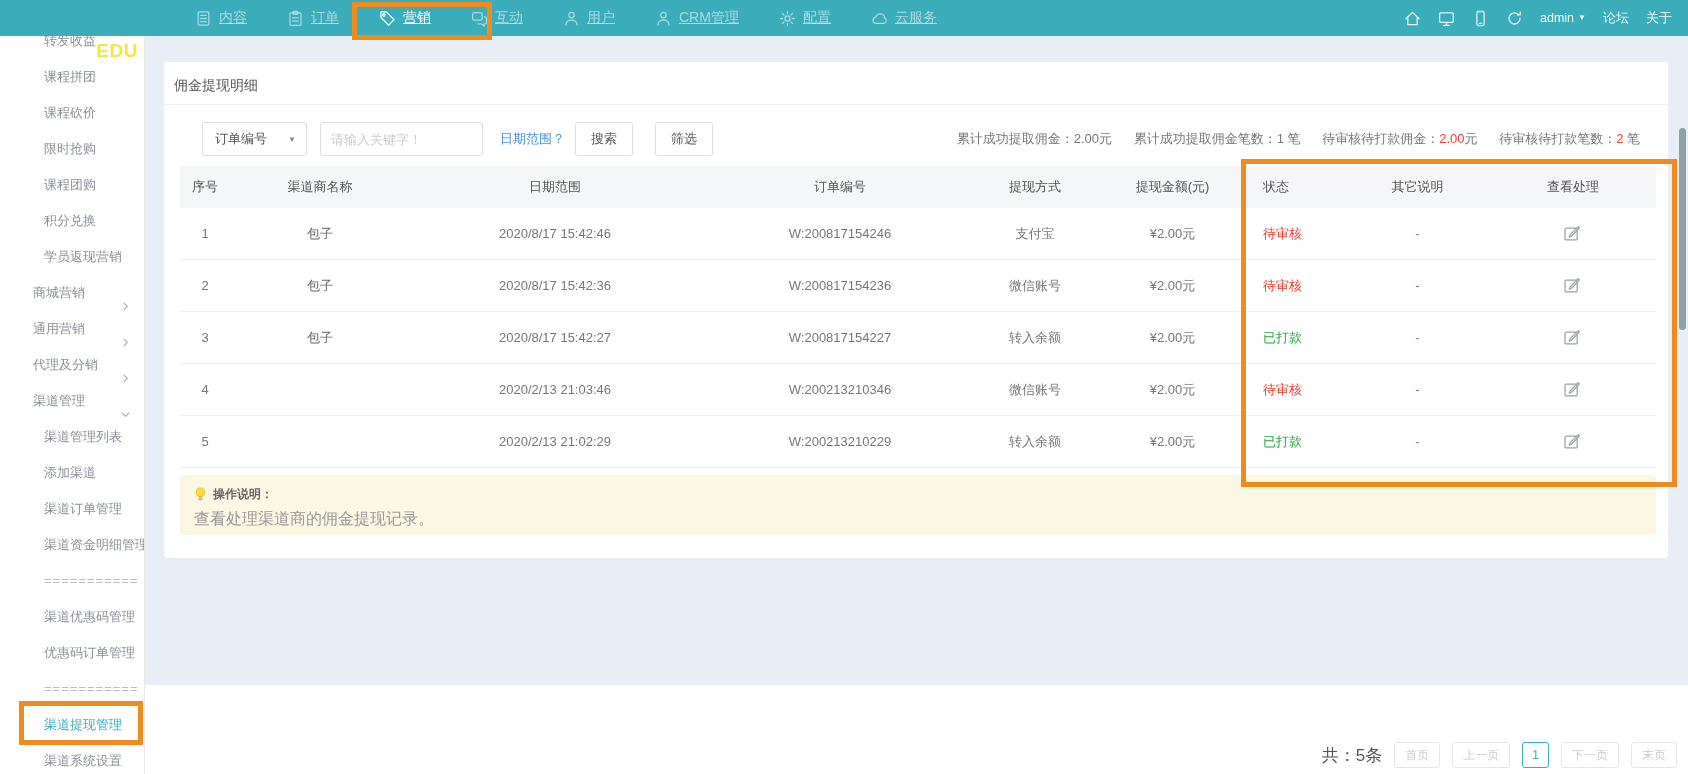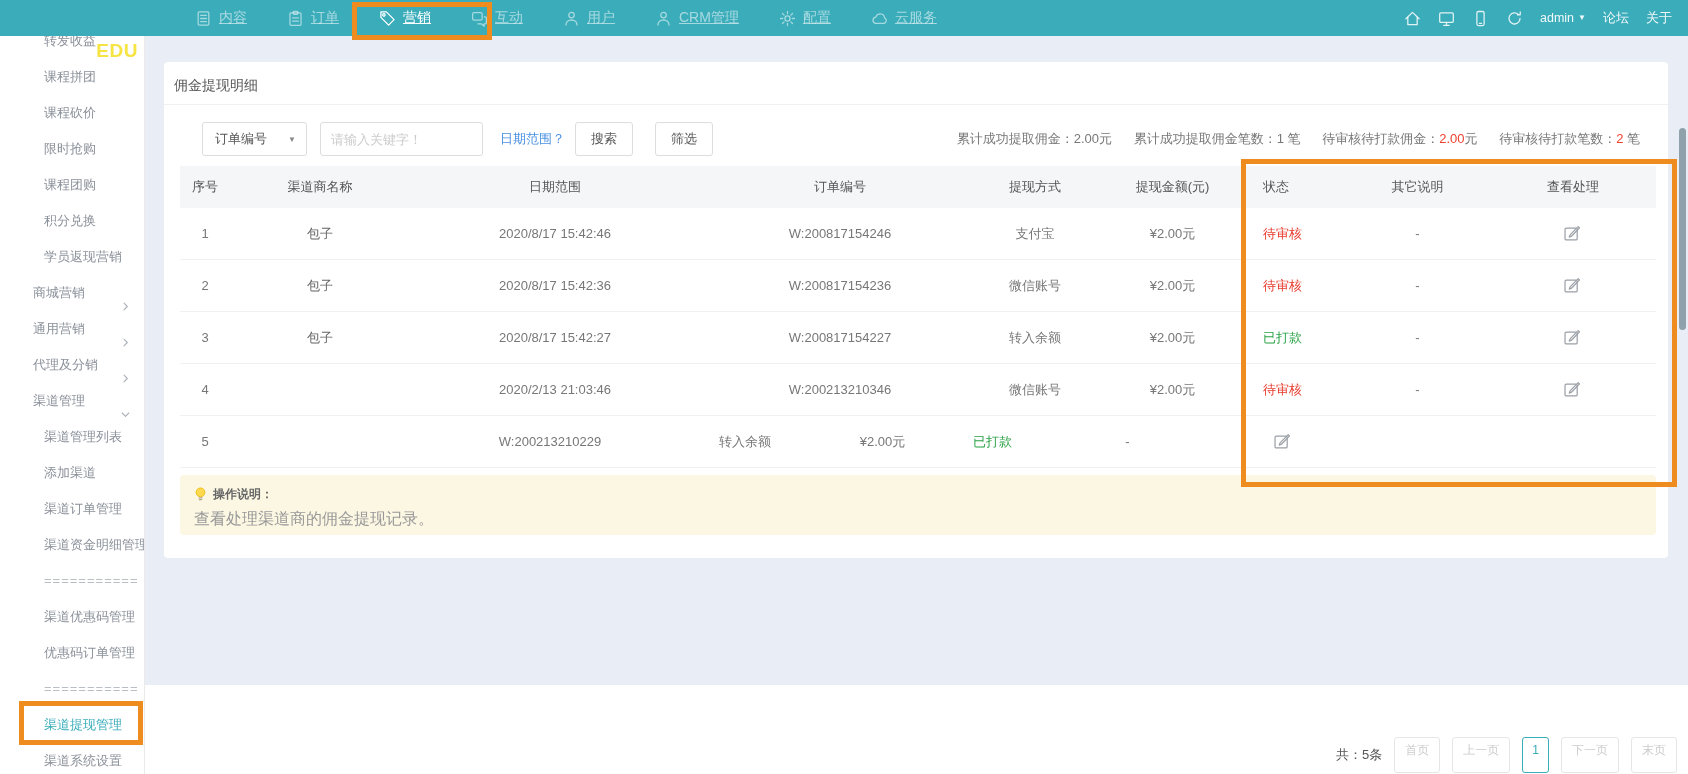--- a/index.html
+++ b/index.html
@@ -64,22 +64,22 @@
   .edit-btn { width:20px; height:20px; cursor:pointer; color:#9aa0a6; }
   .edit-btn svg { width:18px; height:18px; }
 
   
   .note { position:absolute; left:16px; top:413px; width:1476px; height:60px; background:#fcf7e3; border-radius:4px; padding:11px 14px; }
   .note-title { display:flex; align-items:center; gap:6px; font-size:12px; color:#666; font-weight:bold; }
   .note-body { margin-top:6px; font-size:16px; color:#999; }
 
   
   .pager { position:absolute; right:11px; top:742px; height:26px; display:flex; align-items:center; gap:12px; z-index:7; }
-  .pager-total { font-size:13px; color:#555; }
-  .pbtn { height:36px; line-height:24px; padding:0 10px; border:1px solid #e6e6e6; border-radius:3px; background:#fff; color:#ccc; font-size:12px; cursor:pointer; white-space:nowrap; }
+  .pager-total { font-size:17px; color:#555; }
+  .pbtn { height:26px; line-height:24px; padding:0 10px; border:1px solid #e6e6e6; border-radius:3px; background:#fff; color:#ccc; font-size:12px; cursor:pointer; white-space:nowrap; }
   .pbtn.current { border:1px solid #3aacba; color:#3aacba; padding:0 9px; }
 
   
   .anno { position:absolute; border:5px solid #ef8c1f; z-index:40; pointer-events:none; }
   .anno-nav { left:352px; top:2px; width:140px; height:38px; }
   .anno-side { left:19px; top:701px; width:124px; height:44px; }
   .anno-table { left:1241px; top:159px; width:436px; height:328px; }
   .scrollbar { position:absolute; right:2px; top:128px; width:7px; height:202px; background:#8fa1ab; border-radius:4px; z-index:35; cursor:pointer; }
 </style>
 </head>
@@ -318,20 +318,21 @@
           <span class="edit-btn"><svg viewBox="0 0 16 16" fill="none" stroke="currentColor" stroke-width="1.1" stroke-linecap="round" stroke-linejoin="round">
                 <rect x="1.8" y="3.6" width="10.8" height="10.6" rx="1.2"></rect>
                 <path d="M6.3 9.7 13.5 2.3l1.2 1.2-7.2 7.4-1.9.7z"></path>
               </svg></span>
         </div>
       </div>
 
       <div class="trow">
         <div class="c c1">5</div>
         <div class="c c2" style="color:#666;"></div>
+        <div class="c c3">2020/2/13 21:02:29</div>
         <div class="c c4">W:200213210229</div>
         <div class="c c5">转入余额</div>
         <div class="c c6">¥2.00元</div>
         <div class="c c7 st-paid">已打款</div>
         <div class="c c8">-</div>
         <div class="c c9">
           <span class="edit-btn"><svg viewBox="0 0 16 16" fill="none" stroke="currentColor" stroke-width="1.1" stroke-linecap="round" stroke-linejoin="round">
                 <rect x="1.8" y="3.6" width="10.8" height="10.6" rx="1.2"></rect>
                 <path d="M6.3 9.7 13.5 2.3l1.2 1.2-7.2 7.4-1.9.7z"></path>
               </svg></span>

